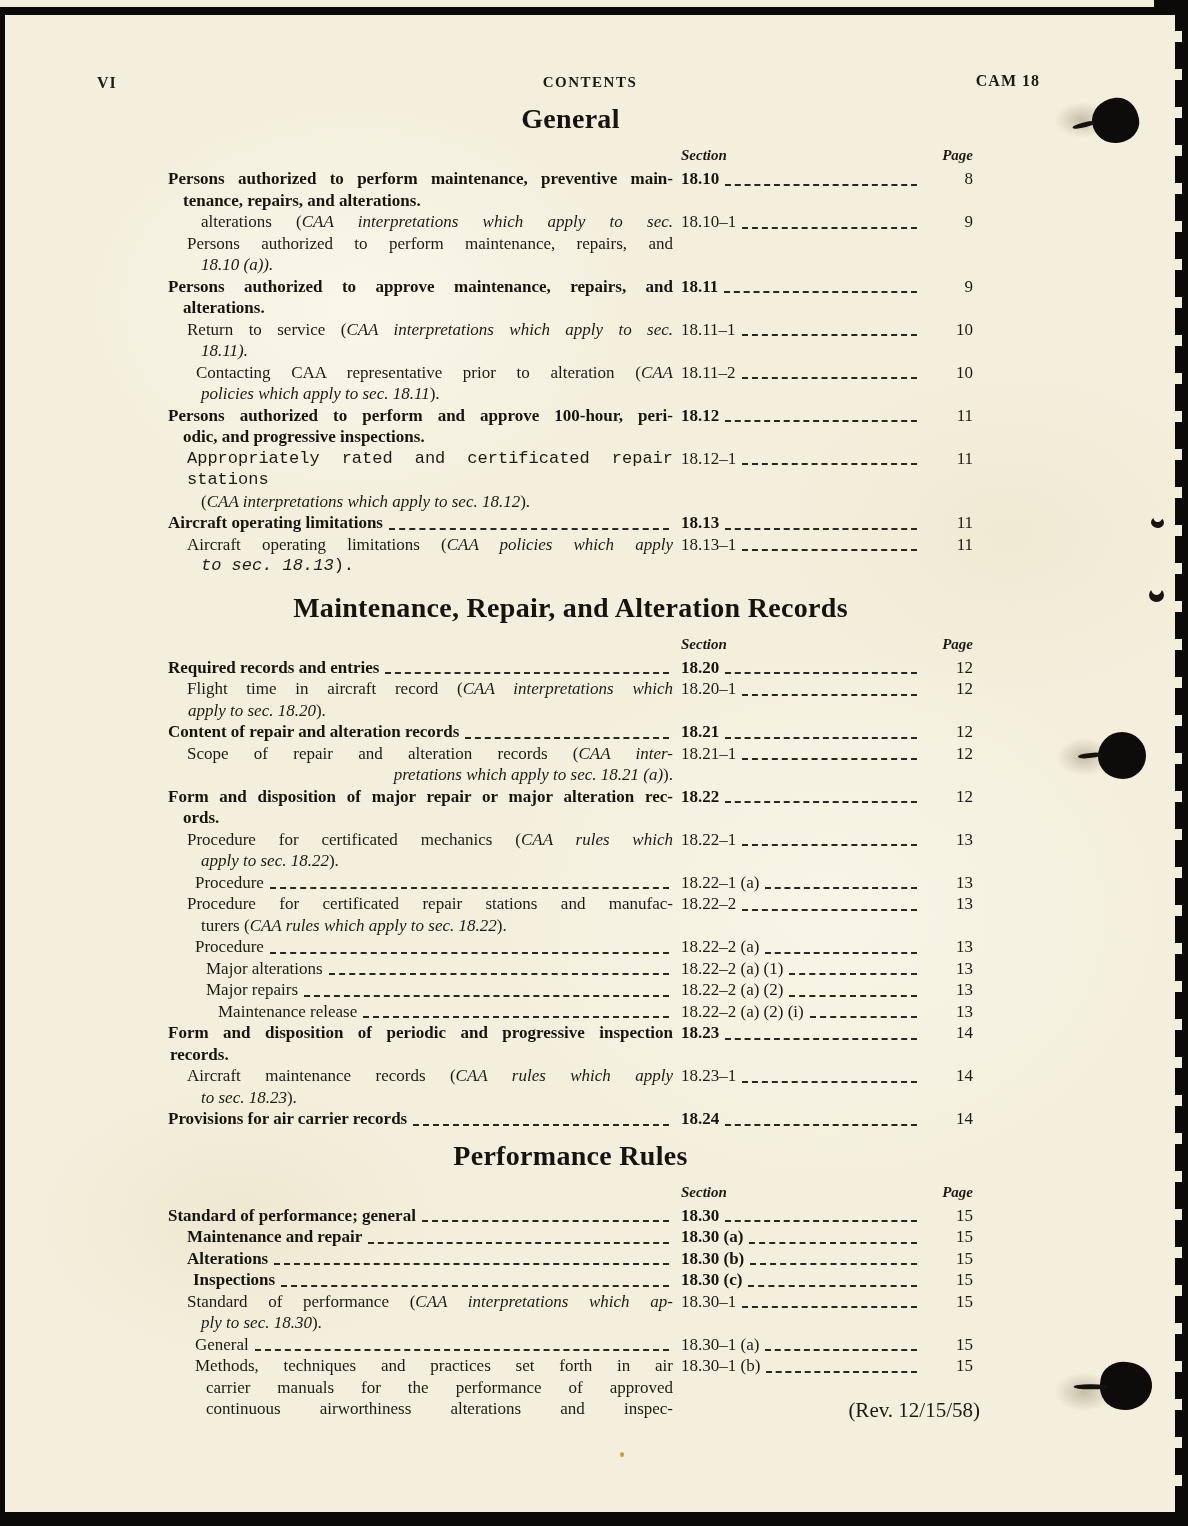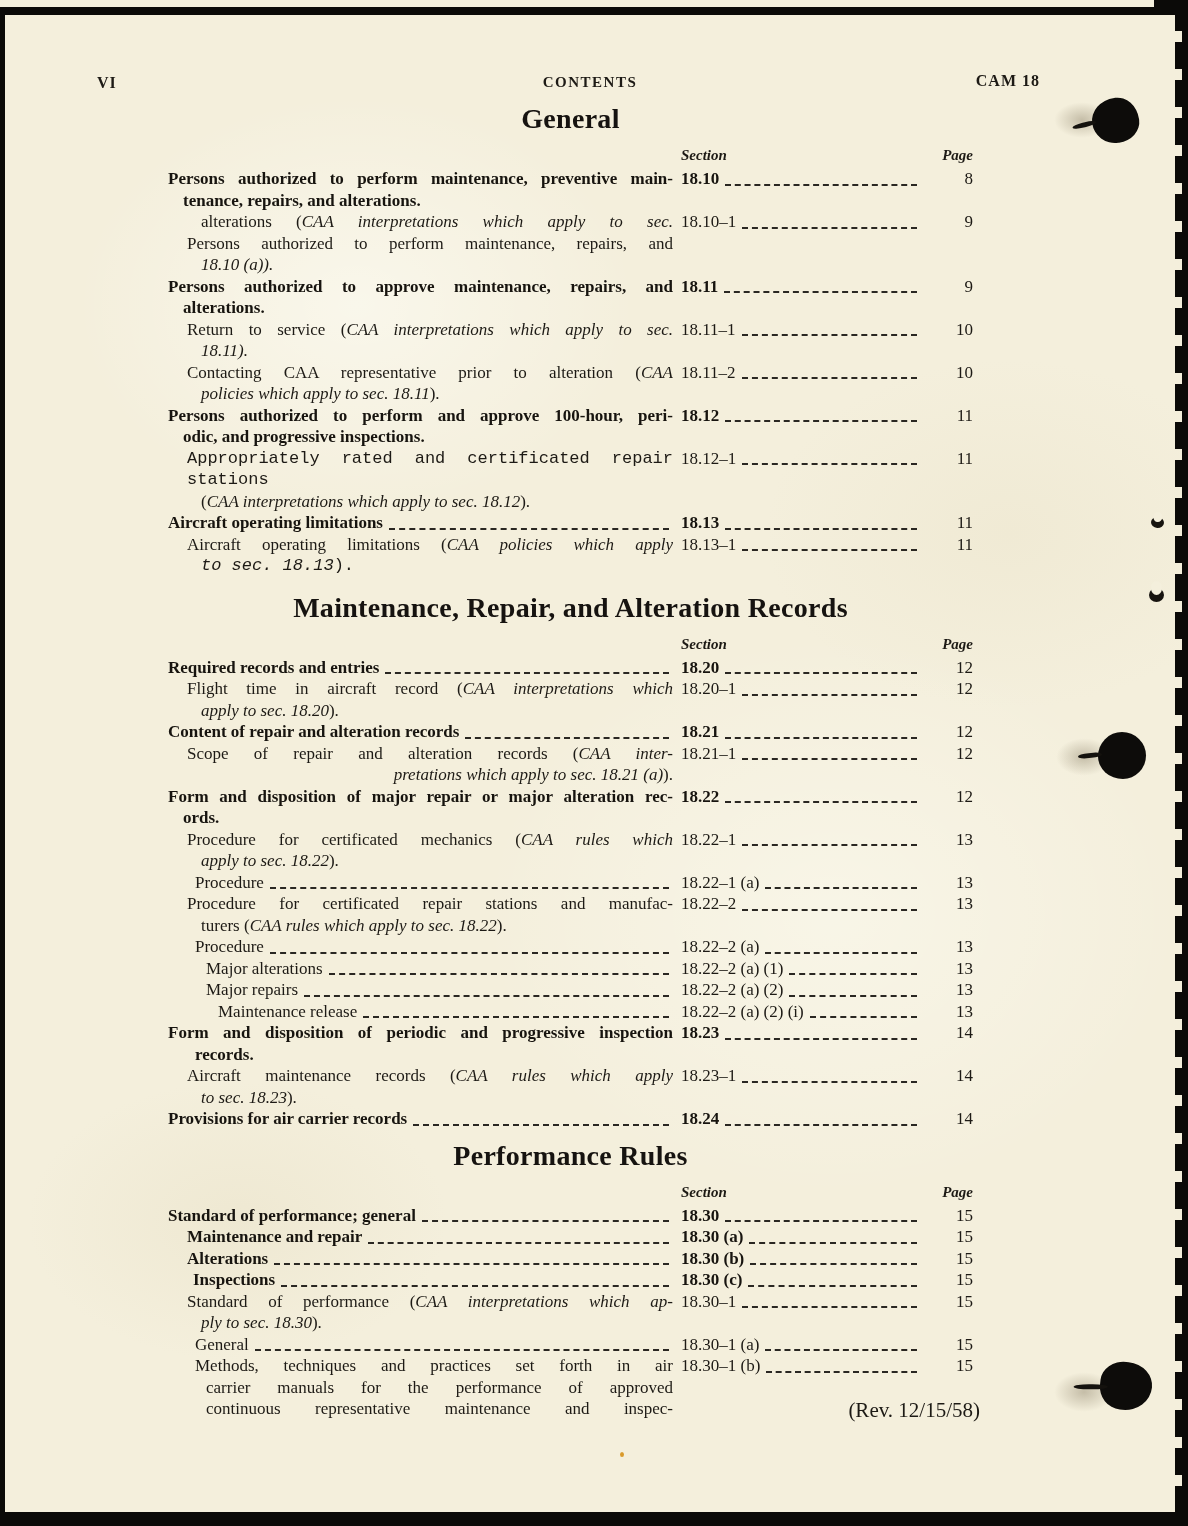--- a/index.html
+++ b/index.html
@@ -131,21 +131,21 @@
             <div style="margin-left: 33px;"><span class="it">18.11).</span></div>
           </div>
           <div class="scell">
             <span class="snum">18.11–1</span>
             <span class="ldr"></span>
           </div>
           <div class="pcell"><span>10</span></div>
         </div>
         <div class="row">
           <div class="tcell">
-            <div class="jl" style="margin-left: 19px;"><span>Contacting CAA representative prior to alteration (</span><span class="it">CAA</span></div>
+            <div class="jl" style="margin-left: 28px;"><span>Contacting CAA representative prior to alteration (</span><span class="it">CAA</span></div>
             <div style="margin-left: 33px;"><span class="it">policies which apply to sec. 18.11</span><span>).</span></div>
           </div>
           <div class="scell">
             <span class="snum">18.11–2</span>
             <span class="ldr"></span>
           </div>
           <div class="pcell"><span>10</span></div>
         </div>
         <div class="row">
           <div class="tcell b">
@@ -205,21 +205,21 @@
           </div>
           <div class="scell">
             <span class="snum b">18.20</span>
             <span class="ldr"></span>
           </div>
           <div class="pcell"><span>12</span></div>
         </div>
         <div class="row">
           <div class="tcell">
             <div class="jl" style="margin-left: 19px;"><span>Flight time in aircraft record (</span><span class="it">CAA interpretations which</span></div>
-            <div style="margin-left: 33px;"><span class="it">apply to sec. 18.20</span><span>).</span></div>
+            <div style="margin-left: 20px;"><span class="it">apply to sec. 18.20</span><span>).</span></div>
           </div>
           <div class="scell">
             <span class="snum">18.20–1</span>
             <span class="ldr"></span>
           </div>
           <div class="pcell"><span>12</span></div>
         </div>
         <div class="row">
           <div class="tcell with-ldr b">
             <span class="tl" style="margin-left: 0px;">Content of repair and alteration records</span>
@@ -326,21 +326,21 @@
           </div>
           <div class="scell">
             <span class="snum">18.22–2 (a) (2) (i)</span>
             <span class="ldr"></span>
           </div>
           <div class="pcell"><span>13</span></div>
         </div>
         <div class="row">
           <div class="tcell b">
             <div class="jl" style="margin-left: 0px;"><span>Form and disposition of periodic and progressive inspection</span></div>
-            <div style="margin-left: 27px;"><span>records.</span></div>
+            <div style="margin-left: 2px;"><span>records.</span></div>
           </div>
           <div class="scell">
             <span class="snum b">18.23</span>
             <span class="ldr"></span>
           </div>
           <div class="pcell"><span>14</span></div>
         </div>
         <div class="row">
           <div class="tcell">
             <div class="jl" style="margin-left: 19px;"><span>Aircraft maintenance records (</span><span class="it">CAA rules which apply</span></div>
@@ -433,21 +433,21 @@
           <div class="scell">
             <span class="snum">18.30–1 (a)</span>
             <span class="ldr"></span>
           </div>
           <div class="pcell"><span>15</span></div>
         </div>
         <div class="row">
           <div class="tcell">
             <div class="jl" style="margin-left: 27px;"><span>Methods, techniques and practices set forth in air</span></div>
             <div class="jl" style="margin-left: 38px;"><span>carrier manuals for the performance of approved</span></div>
-            <div class="jl" style="margin-left: 38px;"><span>continuous representative maintenance and inspec-</span></div>
+            <div class="jl" style="margin-left: 38px;"><span>continuous airworthiness alterations and inspec-</span></div>
           </div>
           <div class="scell">
             <span class="snum">18.30–1 (b)</span>
             <span class="ldr"></span>
           </div>
           <div class="pcell"><span>15</span></div>
         </div>
       </section>
     </main>
 

